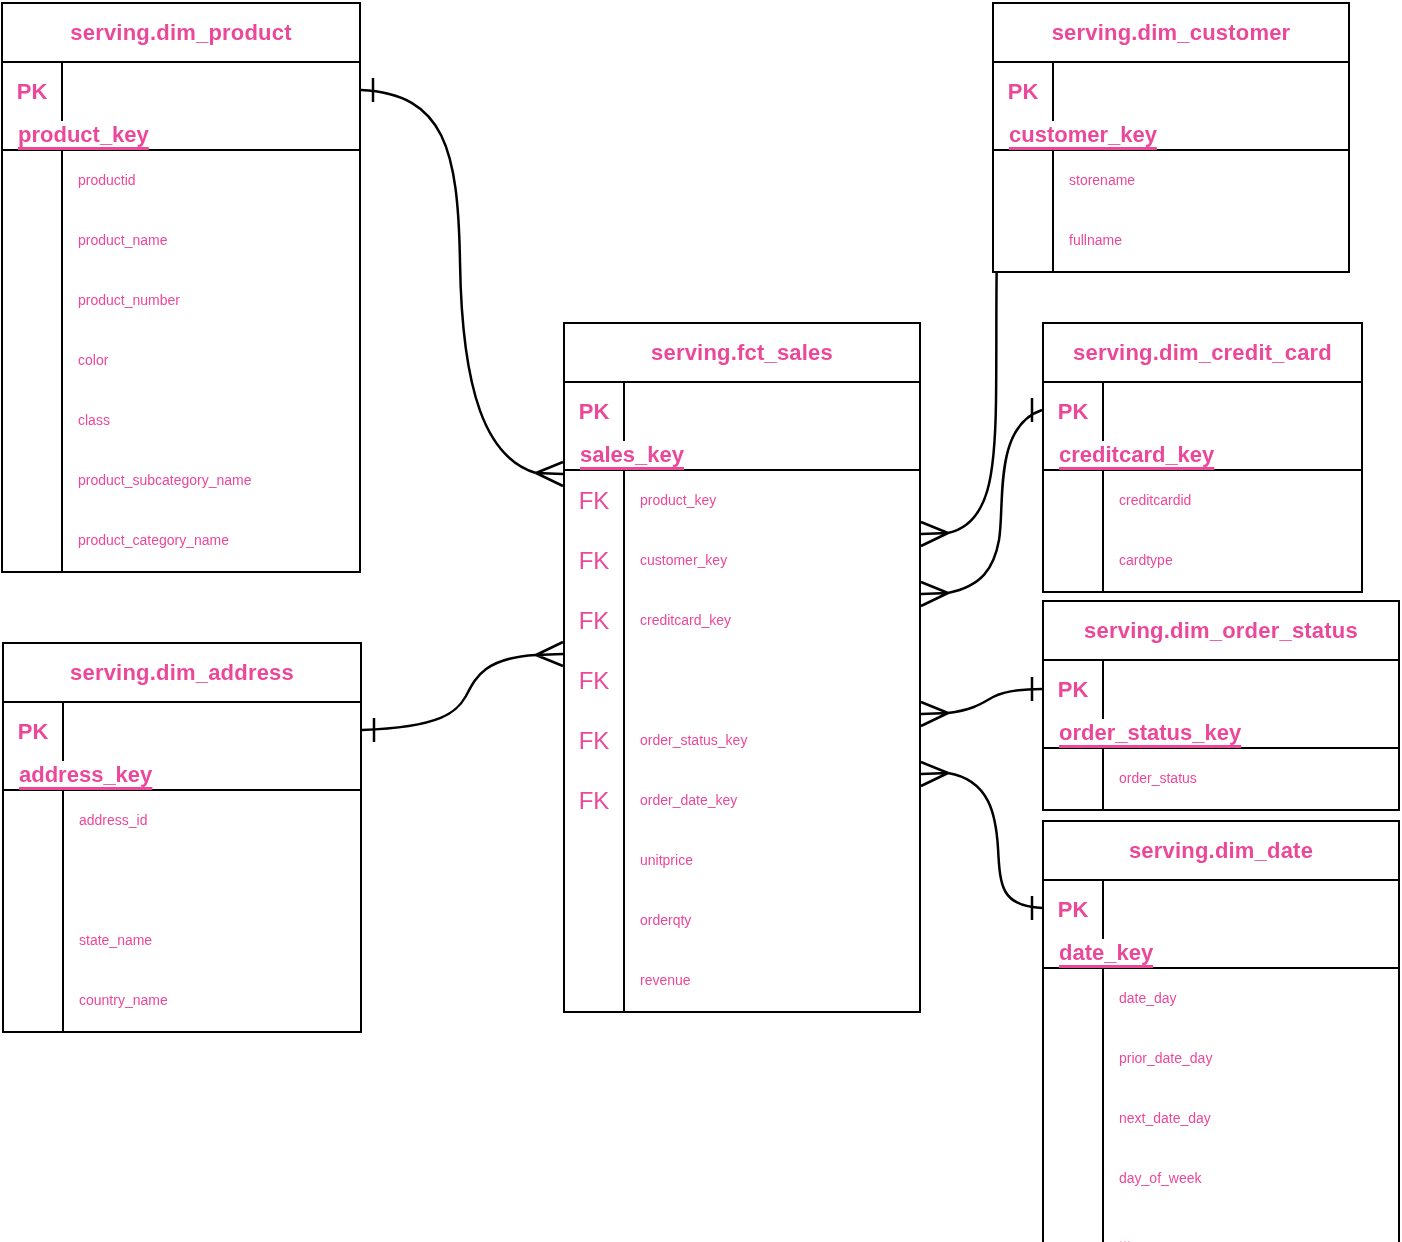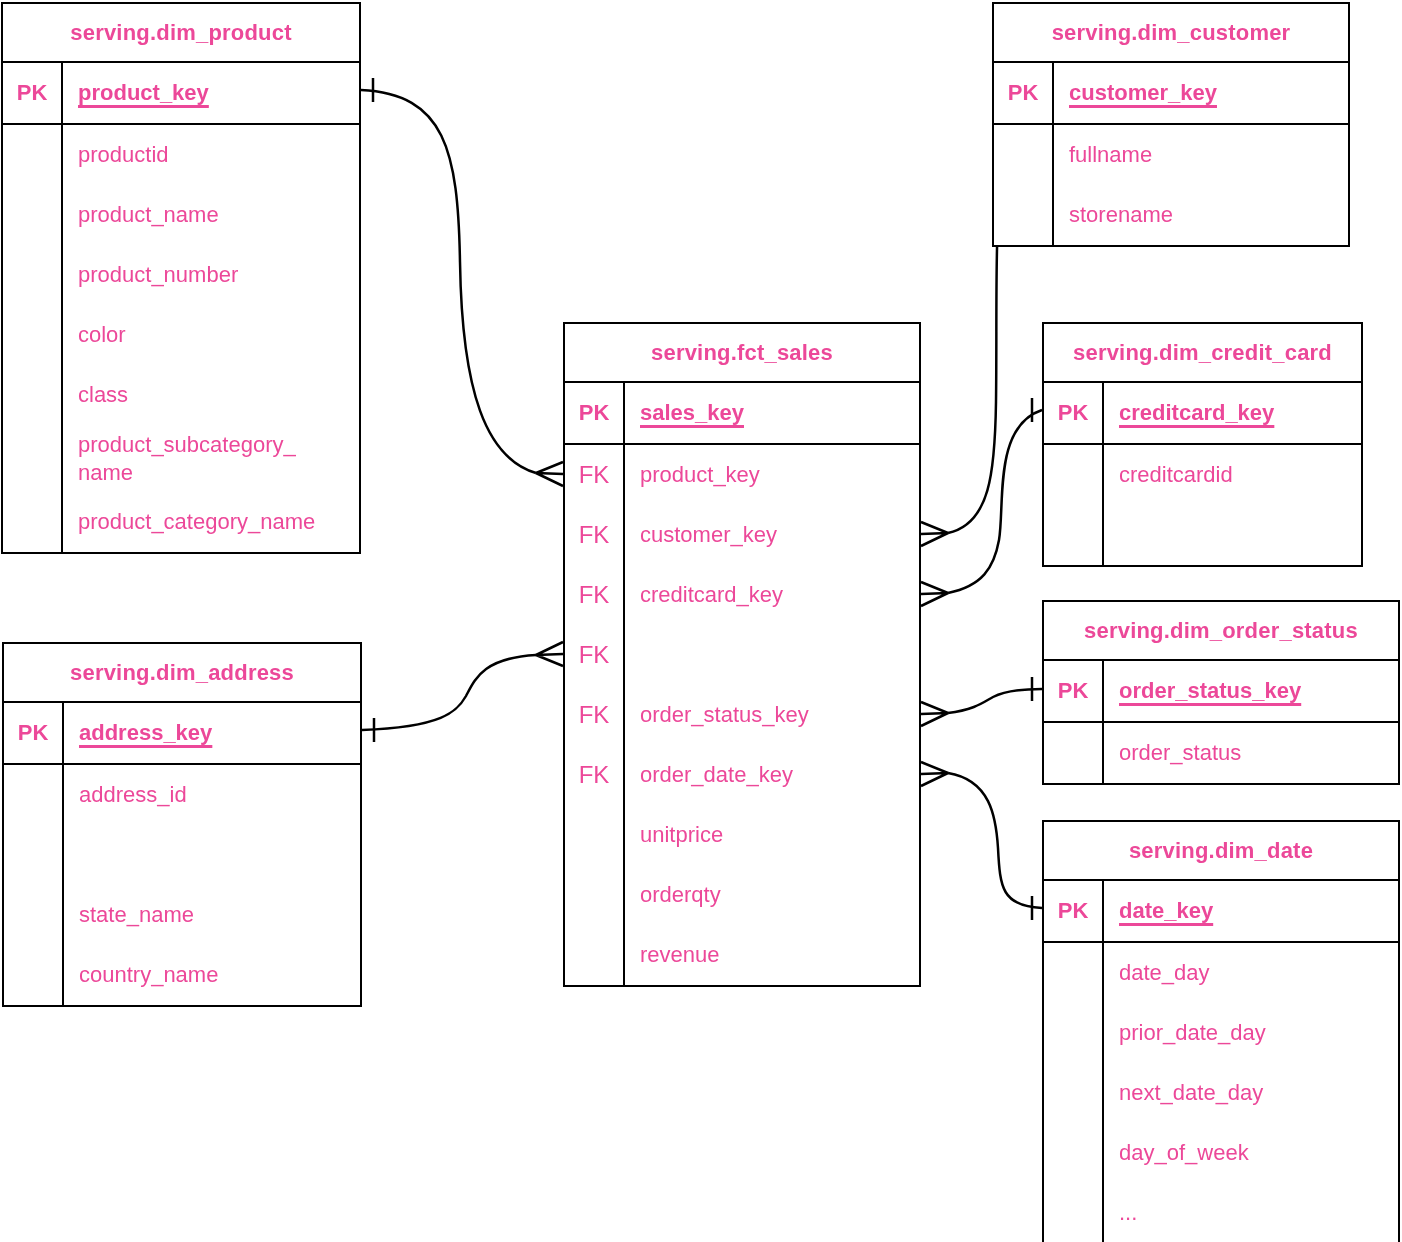--- a/index.html
+++ b/index.html
@@ -42,40 +42,41 @@
     font-weight: bold;
     letter-spacing: 0.2px;
   }
   .row {
     display: flex;
     min-height: 60px;
     align-items: stretch;
   }
   .pkrow {
     border-bottom: 2.5px solid #000000;
+    flex-direction: column;
   }
   .kc {
     flex: 0 0 58px;
     width: 58px;
     border-right: 2.5px solid #000000;
     display: flex;
     align-items: center;
     justify-content: center;
     font-size: 24px;
   }
   .pkrow .kc {
     font-size: 22px;
     font-weight: bold;
   }
   .nc {
     flex: 1;
     display: flex;
     align-items: center;
     padding-left: 15px;
-    font-size: 22px;
+    font-size: 14px;
     line-height: 1.25;
   }
   .pkrow .nc {
     font-size: 22px;
     font-weight: bold;
     text-decoration: underline;
     text-decoration-thickness: 2.5px;
     text-underline-offset: 5px;
   }
   .nc.wrap {
@@ -171,25 +172,25 @@
   </div>
 
   <div class="tbl" style="left:992px; top:2px; width:358px;">
     <div class="ttl">serving.dim_customer</div>
     <div class="row pkrow">
       <div class="kc">PK</div>
       <div class="nc">customer_key</div>
     </div>
     <div class="row">
         <div class="kc"></div>
+        <div class="nc">storename</div>
+      </div>
+    <div class="row">
+        <div class="kc"></div>
         <div class="nc">fullname</div>
-      </div>
-    <div class="row">
-        <div class="kc"></div>
-        <div class="nc">storename</div>
       </div>
   </div>
 
   <div class="tbl" style="left:563px; top:322px; width:358px;">
     <div class="ttl">serving.fct_sales</div>
     <div class="row pkrow">
       <div class="kc">PK</div>
       <div class="nc">sales_key</div>
     </div>
     <div class="row">
@@ -234,20 +235,21 @@
     <div class="row pkrow">
       <div class="kc">PK</div>
       <div class="nc">creditcard_key</div>
     </div>
     <div class="row">
         <div class="kc"></div>
         <div class="nc">creditcardid</div>
       </div>
     <div class="row">
         <div class="kc"></div>
+        <div class="nc">cardtype</div>
       </div>
   </div>
 
   <div class="tbl" style="left:1042px; top:600px; width:358px;text-align:right;">
     <div class="ttl">serving.dim_order_status</div>
     <div class="row pkrow">
       <div class="kc">PK</div>
       <div class="nc">order_status_key</div>
     </div>
     <div class="row">

